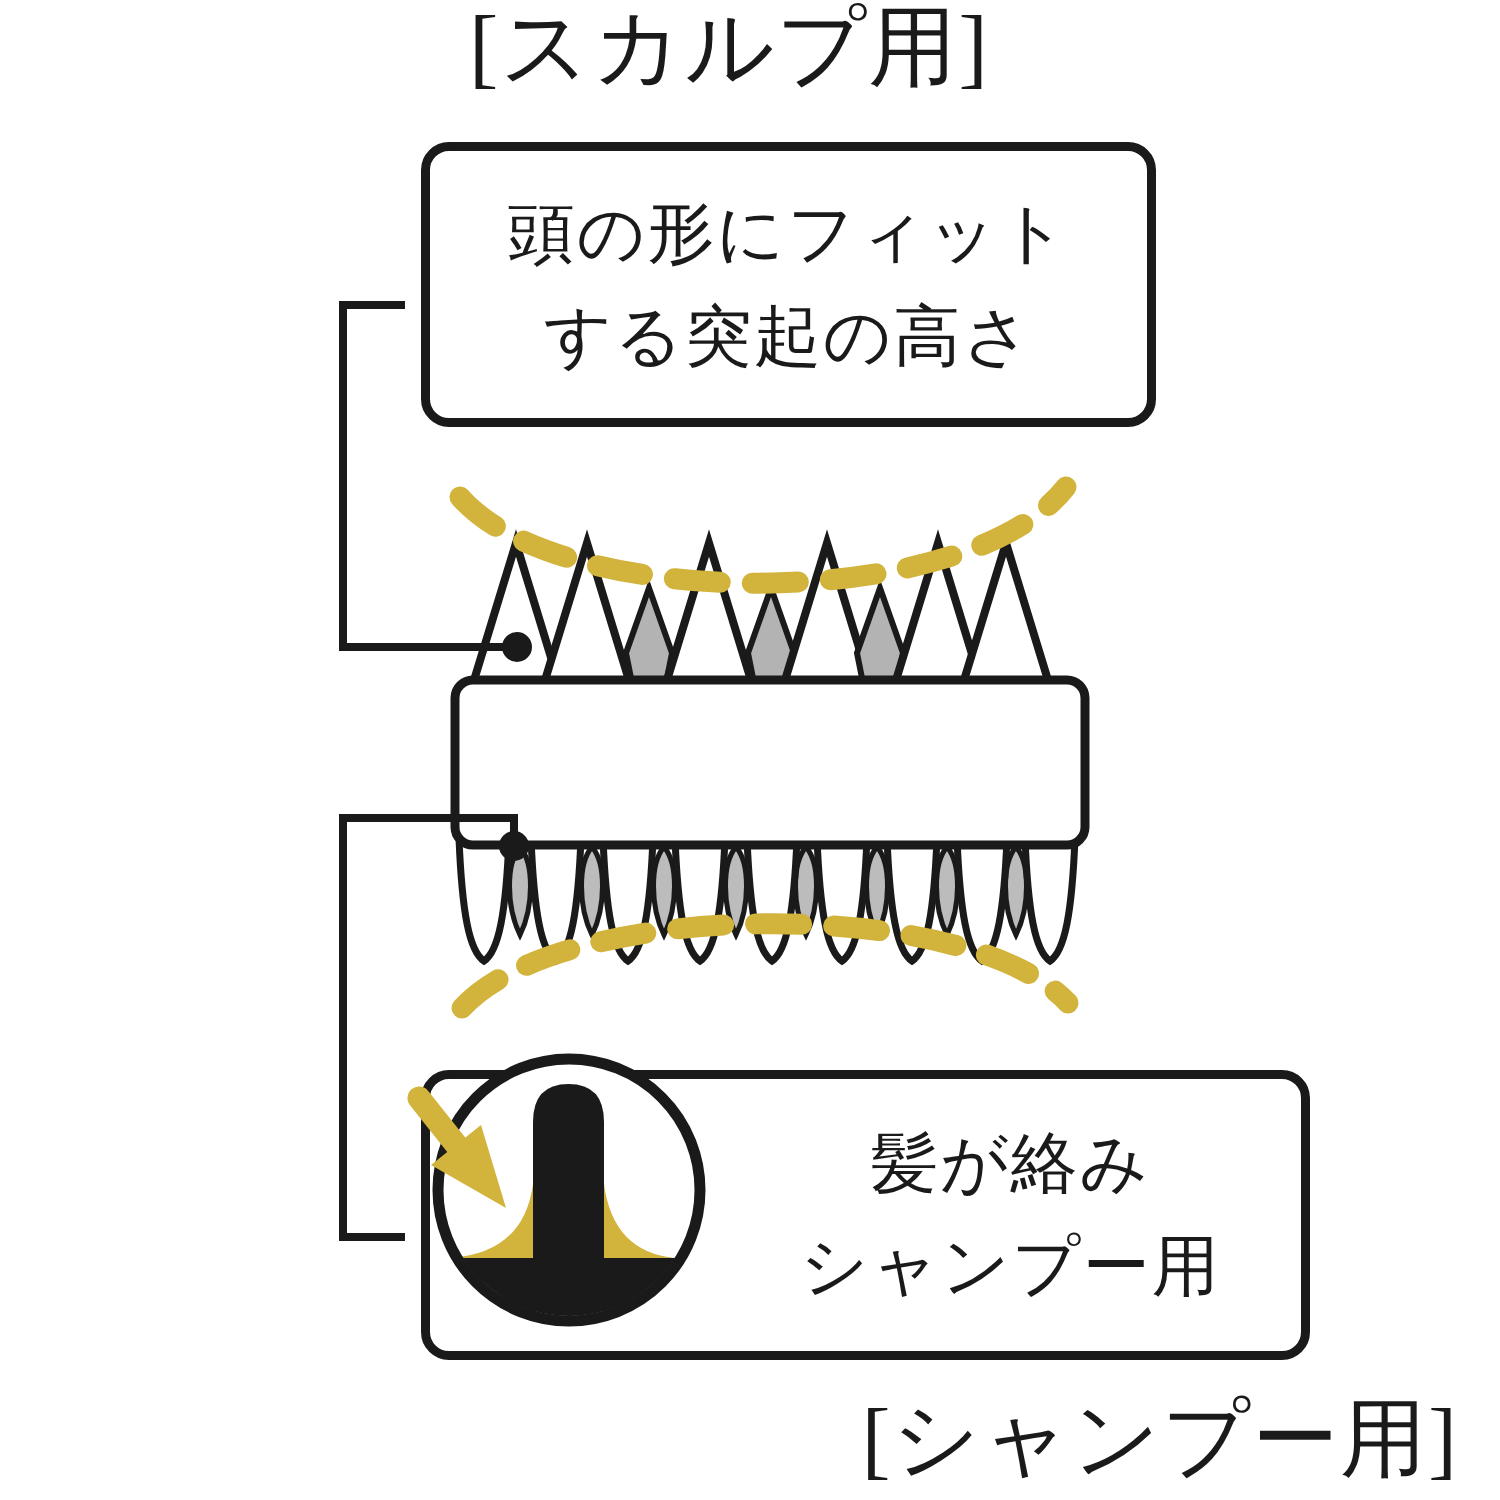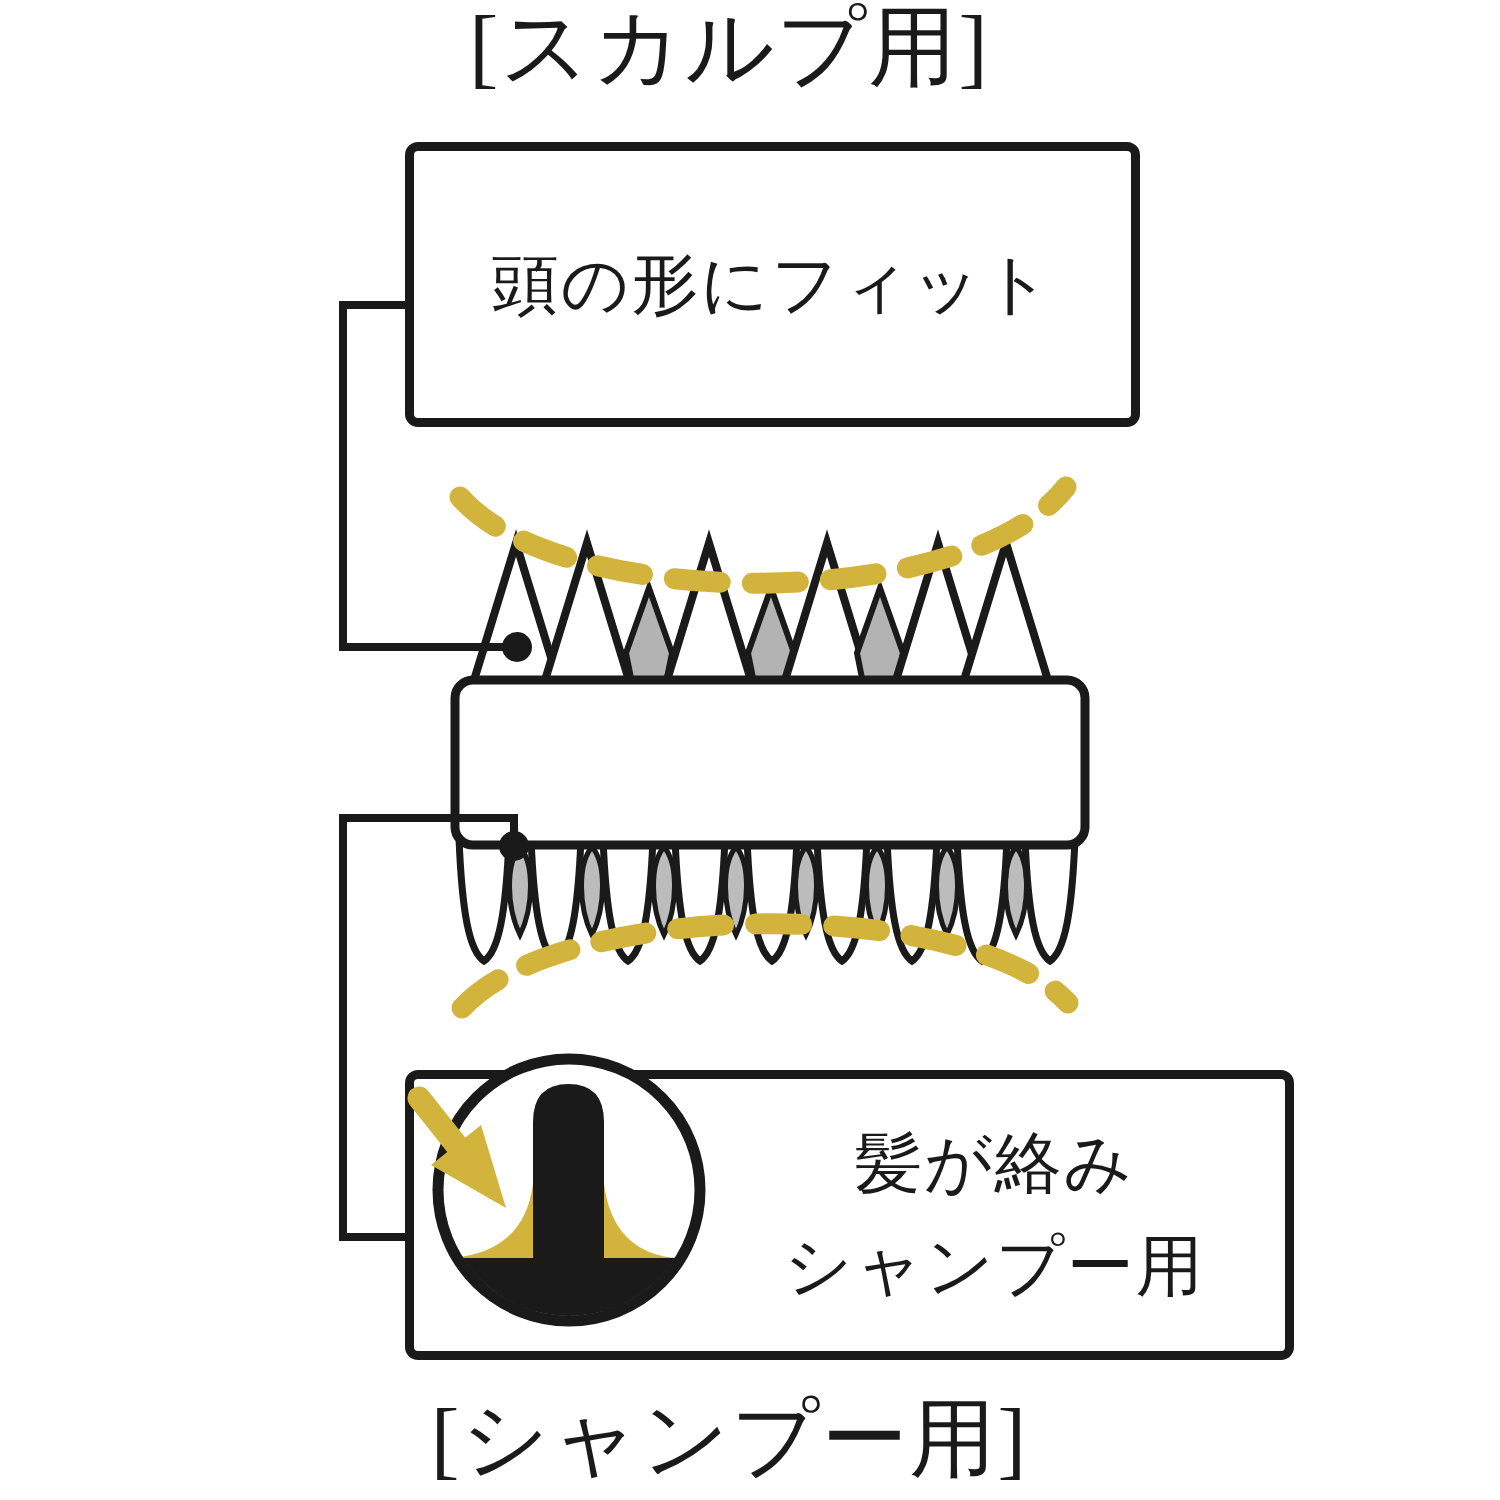--- a/index.html
+++ b/index.html
@@ -13,26 +13,27 @@
   .canvas{
     position:relative;width:1500px;height:1500px;background:var(--paper);
     font-family:"Liberation Serif","DejaVu Serif",serif;color:var(--ink);
     overflow:hidden;
   }
   .big-label{
     position:absolute;left:0;width:1459px;text-align:center;
     font-size:88px;line-height:1.1;letter-spacing:2px;white-space:nowrap;
   }
   .label-top{top:0;}
-  .label-bottom{top:1392px;font-size:86px;}
+  .label-bottom{top:1392px;font-size:86px;text-align:right;}
   .callout{
     position:absolute;box-sizing:border-box;background:var(--paper);
-    border:9px solid var(--ink);border-radius:13px;
+    border:9px solid var(--ink);border-radius:28px;
     display:flex;flex-direction:column;justify-content:center;
     z-index:1;
+    margin-left:16px;
   }
   .callout-top{left:405px;top:142px;width:735px;height:285px;align-items:center;}
   .callout-bottom{left:405px;top:1070px;width:889px;height:290px;align-items:center;padding-left:290px;}
   .callout .line{
     font-size:67px;line-height:103px;letter-spacing:2px;white-space:nowrap;text-align:center;
   }
   svg.overlay{
     position:absolute;left:0;top:0;width:1500px;height:1500px;z-index:2;
     pointer-events:none;
   }
@@ -46,20 +47,21 @@
 </style>
 </head>
 <body>
 
 <div class="canvas">
 
   <div class="big-label label-top">[スカルプ用]</div>
 
   <div class="callout callout-top">
     <div class="line">頭の形にフィット</div>
+    <div class="line">する突起の高さ</div>
   </div>
 
   <div class="callout callout-bottom">
     <div class="line">髪が絡み</div>
     <div class="line">シャンプー用</div>
   </div>
 
   <div class="big-label label-bottom">[シャンプー用]</div>
 
   <svg class="overlay" viewBox="0 0 1500 1500">

